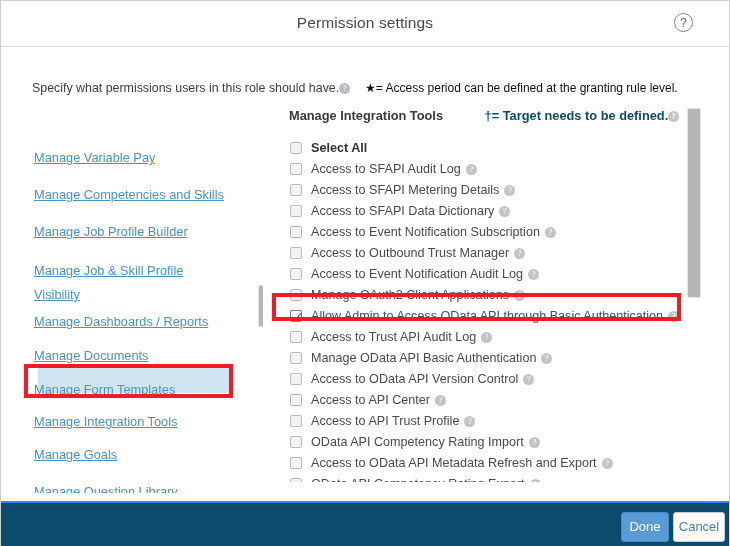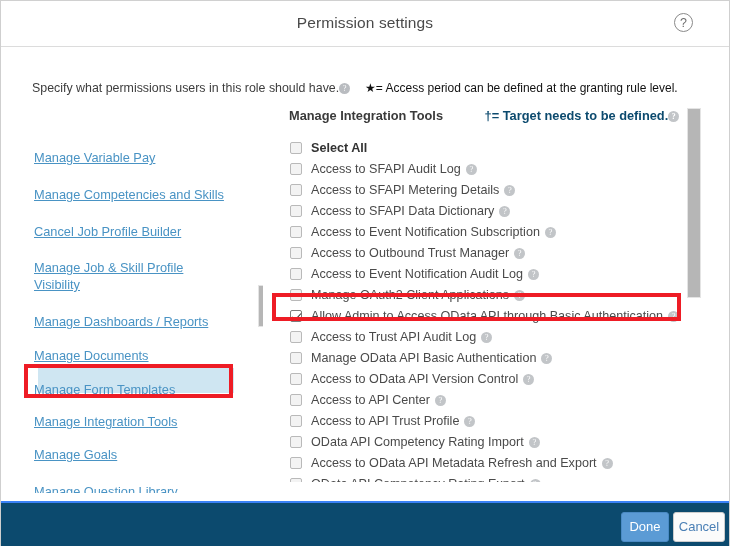--- a/index.html
+++ b/index.html
@@ -98,21 +98,21 @@
     display: block;
     position: absolute;
     left: 23px;
     color: #4993c4;
     font-size: 12.8px;
     text-decoration: underline;
     white-space: nowrap;
     cursor: pointer;
     margin-top: 41px;
   }
-  .perm-link.wrap { white-space: normal; width: 165px; line-height: 17px; }
+  .perm-link.wrap { white-space: normal; width: 165px; line-height: 24px; }
 
   .left-scrollbar-thumb {
     position: absolute;
     left: 247px;
     top: 184px;
     width: 14px;
     height: 42px;
     background: #b6b6b6;
     border: 1px solid #e4e4e4;
     box-sizing: border-box;
@@ -279,21 +279,21 @@
     <span>Specify what permissions users in this role should have.</span><span class="info-dot">?</span>
     <span style="display:inline-block;width:8px"></span>
     <span class="star">★= Access period can be defined at the granting rule level.</span>
   </div>
 
   <div class="left-pane">
     <div class="sel-highlight"></div>
 
     <a class="perm-link" style="top:8px">Manage Variable Pay</a>
     <a class="perm-link" style="top:45px">Manage Competencies and Skills</a>
-    <a class="perm-link" style="top:82px">Cancel Job Profile Builder</a>
+    <a class="perm-link" style="top:82px">Manage Job Profile Builder</a>
     <a class="perm-link wrap" style="top:117px">Manage Job &amp; Skill Profile Visibility</a>
     <a class="perm-link" style="top:172px">Manage Dashboards / Reports</a>
     <a class="perm-link" style="top:206px">Manage Documents</a>
     <a class="perm-link" style="top:240px">Manage Form Templates</a>
     <a class="perm-link" style="top:272px">Manage Integration Tools</a>
     <a class="perm-link" style="top:305px">Manage Goals</a>
     <a class="perm-link" style="top:342px">Manage Question Library</a>
 
     <div class="left-scrollbar-thumb"></div>
   </div>

